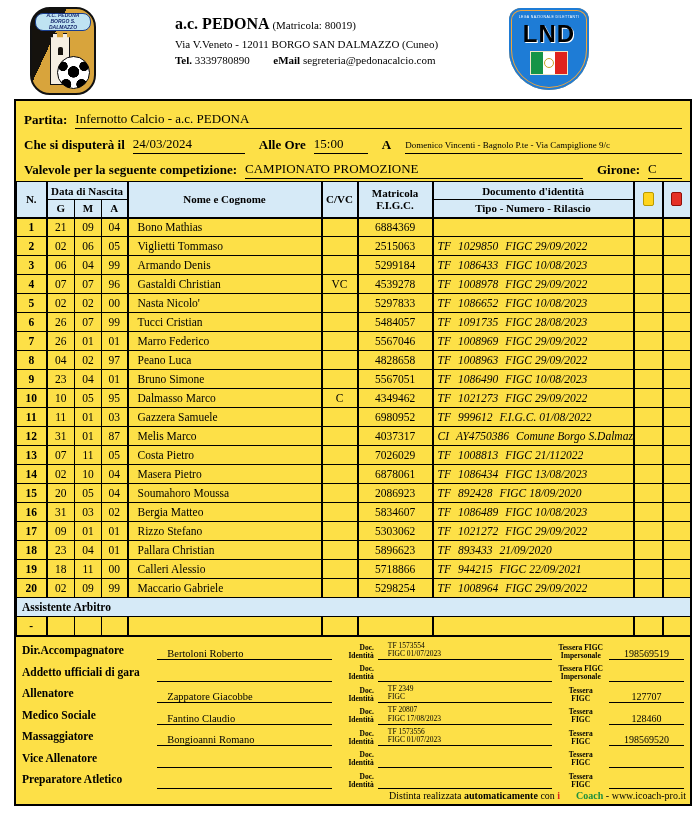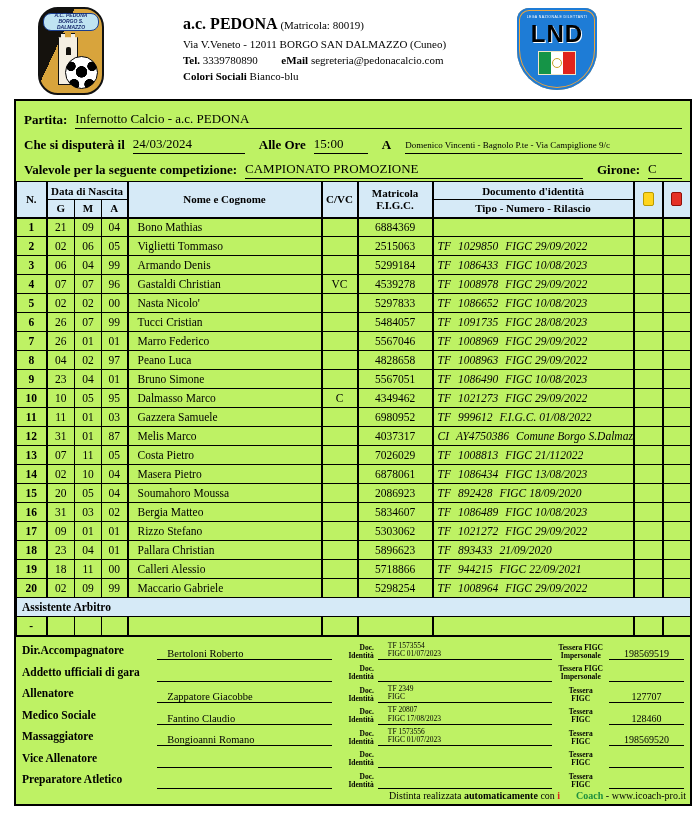--- a/index.html
+++ b/index.html
@@ -4,21 +4,21 @@
 <style>
   * { margin:0; padding:0; box-sizing:border-box; }
   html,body { background:#fff; }
   body {
     width:699px; height:824px; position:relative;
     font-family:"Liberation Serif","DejaVu Serif",serif;
     color:#000; overflow:hidden;
   }
 
   
-  .letterhead { position:absolute; left:8px; top:0; width:607px; height:99px; }
+  .letterhead { position:absolute; left:0; top:0; width:607px; height:99px; }
 
   .club-badge {
     position:absolute; left:30px; top:7px; width:66px; height:88px;
     border:2px solid #111; border-radius:20px; overflow:hidden;
     background:linear-gradient(115deg,#15120d 0 34%,#d8a43c 34%);
   }
   .club-badge .banner {
     position:absolute; left:3px; top:4px; right:3px; height:18px;
     background:#bfe3f2; border:1px solid #1a3f8f; border-radius:8px;
     display:flex; flex-direction:column; align-items:center; justify-content:center;
@@ -66,21 +66,21 @@
   .lnd-flag {
     margin-top:3px; width:38px; height:24px; border:1px solid #f0e6c8; display:flex; position:relative;
   }
   .lnd-flag .g { flex:1; background:#159447; } .lnd-flag .w { flex:1; background:#fff; } .lnd-flag .r { flex:1; background:#e0231c; }
   .lnd-flag .em { position:absolute; left:50%; top:50%; width:10px; height:10px; transform:translate(-50%,-50%);
     border:1px solid #c9a227; border-radius:50%; }
 
   
   .doc-box {
     position:absolute; left:14px; top:99px; width:678px;
-    border:2px solid #000; background:#bef264;
+    border:2px solid #000; background:#fde047;
   }
 
   
   .match-info { padding:3px 8px 2px 8px; }
   .mrow { display:flex; align-items:flex-end; height:25px; font-size:13px; }
   .mlabel { font-weight:bold; white-space:nowrap; padding-bottom:1px; }
   .mline { border-bottom:1.5px solid #000; text-align:left; padding-bottom:1px; white-space:nowrap; overflow:hidden; }
   .grow { flex:1; }
   .venue-line { font-size:9px; padding-bottom:3px; }
   .gap8 { width:8px; } .gap14 { width:14px; }
@@ -149,24 +149,20 @@
       <span class="club-name">a.c. PEDONA</span>
       <span class="matricola">(Matricola: 80019)</span>
     </div>
     <div>Via V.Veneto - 12011 BORGO SAN DALMAZZO (Cuneo)</div>
     <div>
       <span class="b">Tel.</span>
       <span>3339780890</span>
       <span style="display:inline-block;width:18px;"></span>
       <span class="b">eMail</span>
       <span>segreteria@pedonacalcio.com</span>
-    </div>
-    <div>
-      <span class="b">Colori Sociali</span>
-      <span>Bianco-blu</span>
     </div>
   </div>
 
   <div class="lnd-logo">
     <div class="lnd-top">LEGA NAZIONALE DILETTANTI</div>
     <div class="lnd-text">LND</div>
     <div class="lnd-flag">
       <div class="g"></div>
         <div class="w"></div>
         <div class="r"></div>

